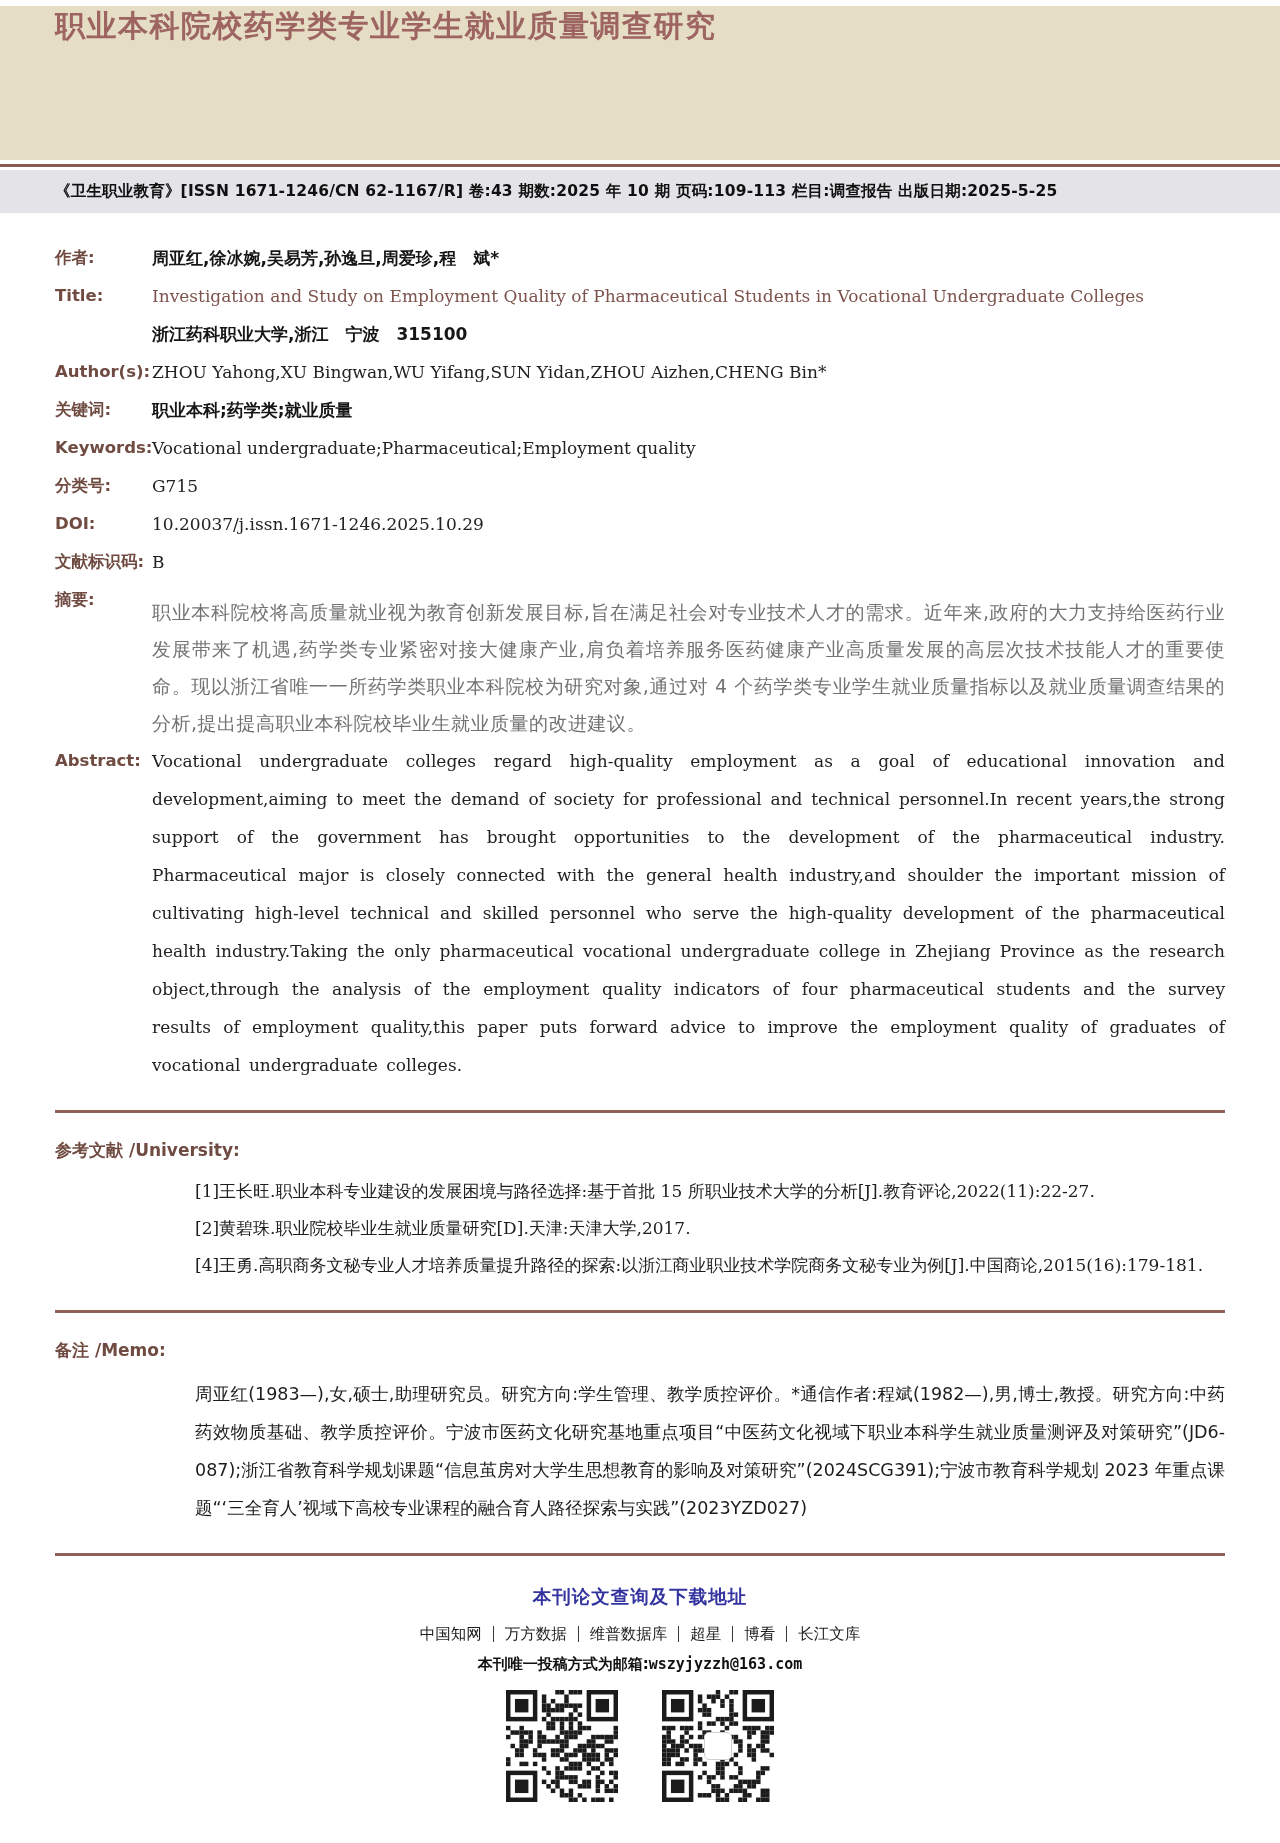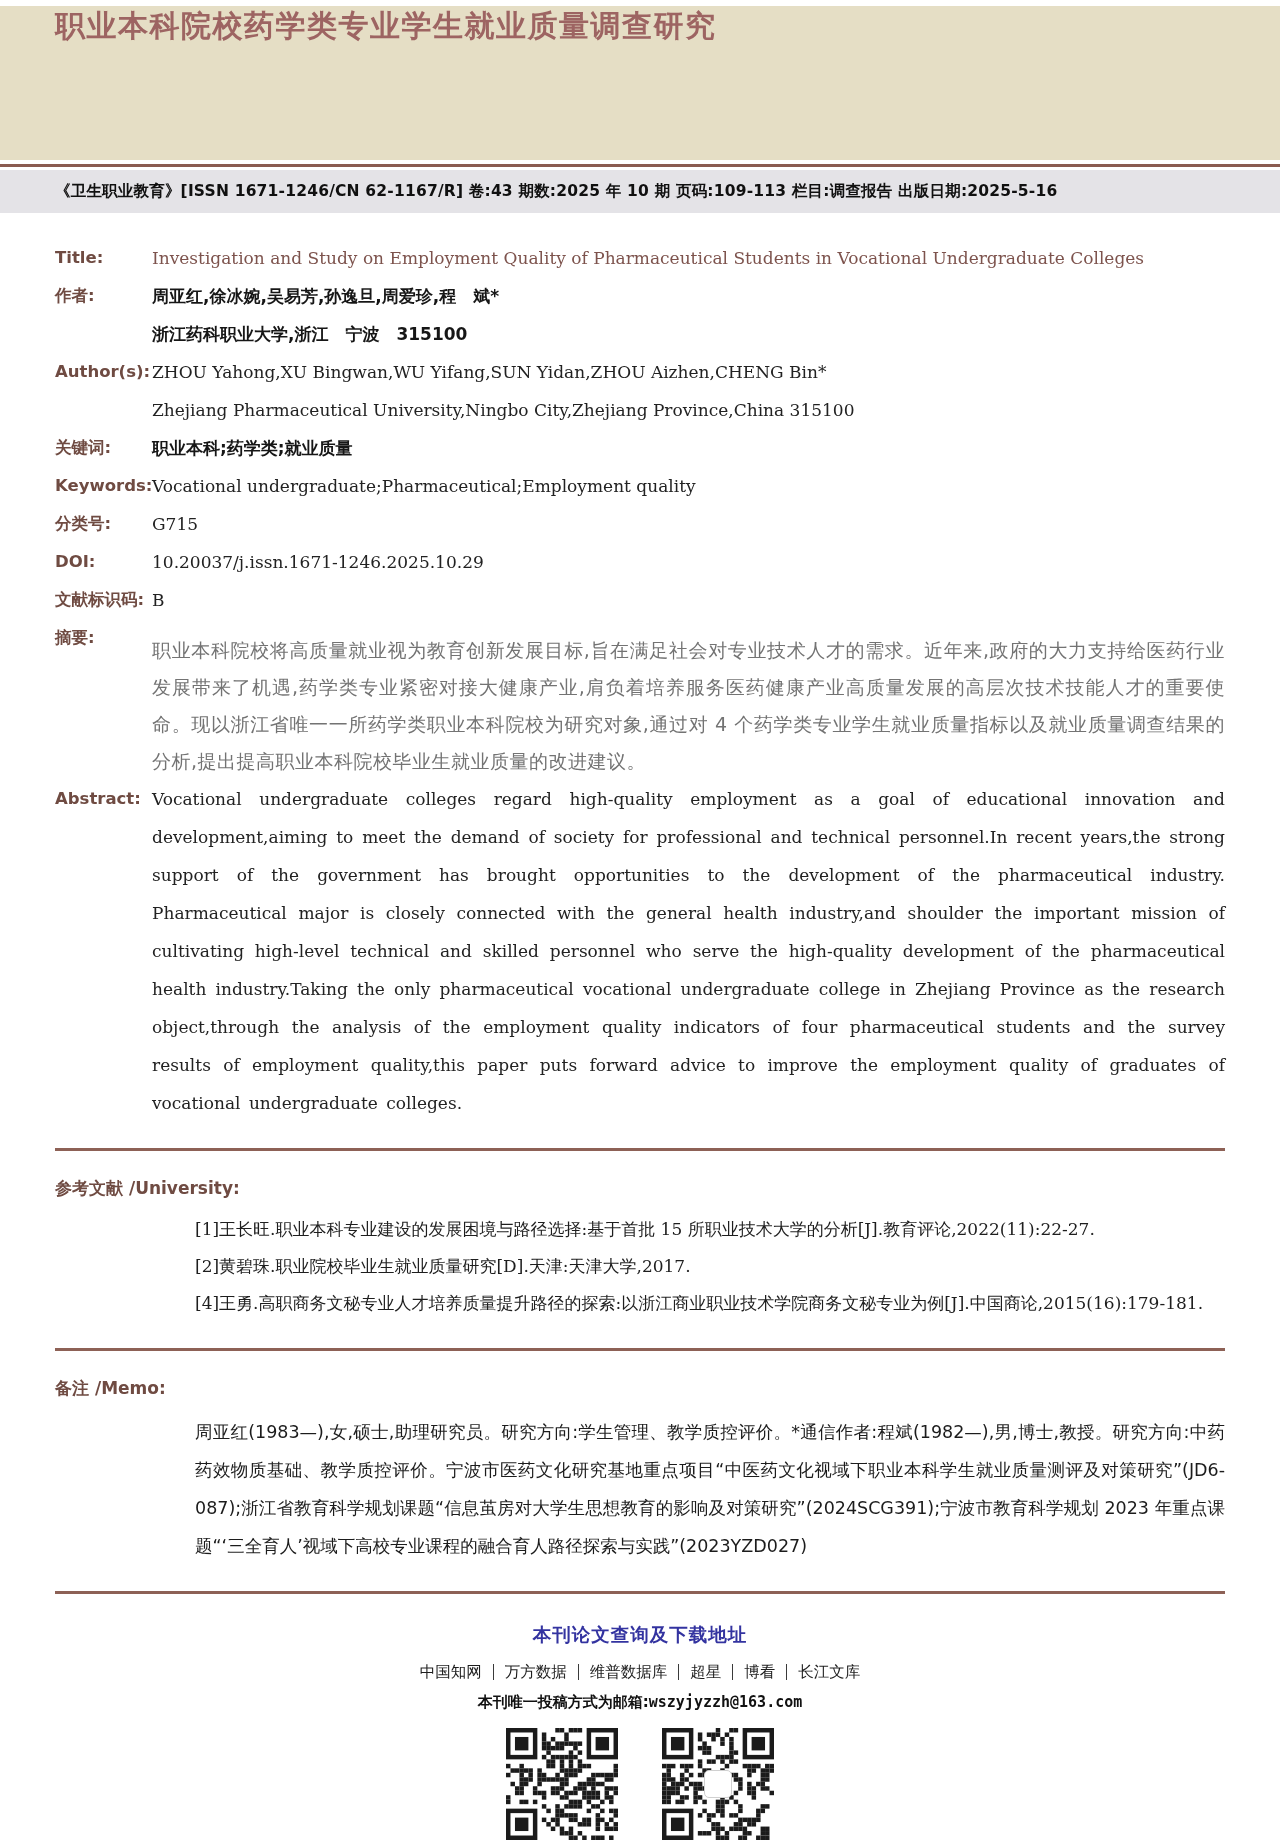--- a/index.html
+++ b/index.html
@@ -61,49 +61,45 @@
 <body>
 
 <div class="page">
 
   <header class="masthead">
     <h1>职业本科院校药学类专业学生就业质量调查研究</h1>
   </header>
   <div class="divider-rule"></div>
 
   <div class="journal-bar">
-    <span>《卫生职业教育》[ISSN 1671-1246/CN 62-1167/R] 卷:43 期数:2025 年 10 期 页码:109-113 栏目:调查报告 出版日期:2025-5-16</span>
+    <span>《卫生职业教育》[ISSN 1671-1246/CN 62-1167/R] 卷:43 期数:2025 年 10 期 页码:109-113 栏目:调查报告 出版日期:2025-5-25</span>
   </div>
 
   <main class="content">
+
+    <div class="m-row">
+      <div class="m-label">作者:</div>
+      <div class="m-value v-cn-bold">周亚红,徐冰婉,吴易芳,孙逸旦,周爱珍,程　斌*</div>
+    </div>
 
     <div class="m-row">
       <div class="m-label">Title:</div>
       <div class="m-value v-serif v-maroon">Investigation and Study on Employment Quality of Pharmaceutical Students in Vocational Undergraduate Colleges</div>
     </div>
 
     <div class="m-row">
-      <div class="m-label">作者:</div>
-      <div class="m-value v-cn-bold">周亚红,徐冰婉,吴易芳,孙逸旦,周爱珍,程　斌*</div>
-    </div>
-
-    <div class="m-row">
       <div class="m-label"></div>
       <div class="m-value v-cn-bold">浙江药科职业大学,浙江　宁波　315100</div>
     </div>
 
     <div class="m-row">
       <div class="m-label">Author(s):</div>
       <div class="m-value v-serif">ZHOU Yahong,XU Bingwan,WU Yifang,SUN Yidan,ZHOU Aizhen,CHENG Bin*</div>
     </div>
 
-    <div class="m-row">
-      <div class="m-label"></div>
-      <div class="m-value v-serif">Zhejiang Pharmaceutical University,Ningbo City,Zhejiang Province,China 315100</div>
-    </div>
 
     <div class="m-row">
       <div class="m-label">关键词:</div>
       <div class="m-value v-cn-bold">职业本科;药学类;就业质量</div>
     </div>
 
     <div class="m-row">
       <div class="m-label">Keywords:</div>
       <div class="m-value v-serif">Vocational undergraduate;Pharmaceutical;Employment quality</div>
     </div>

